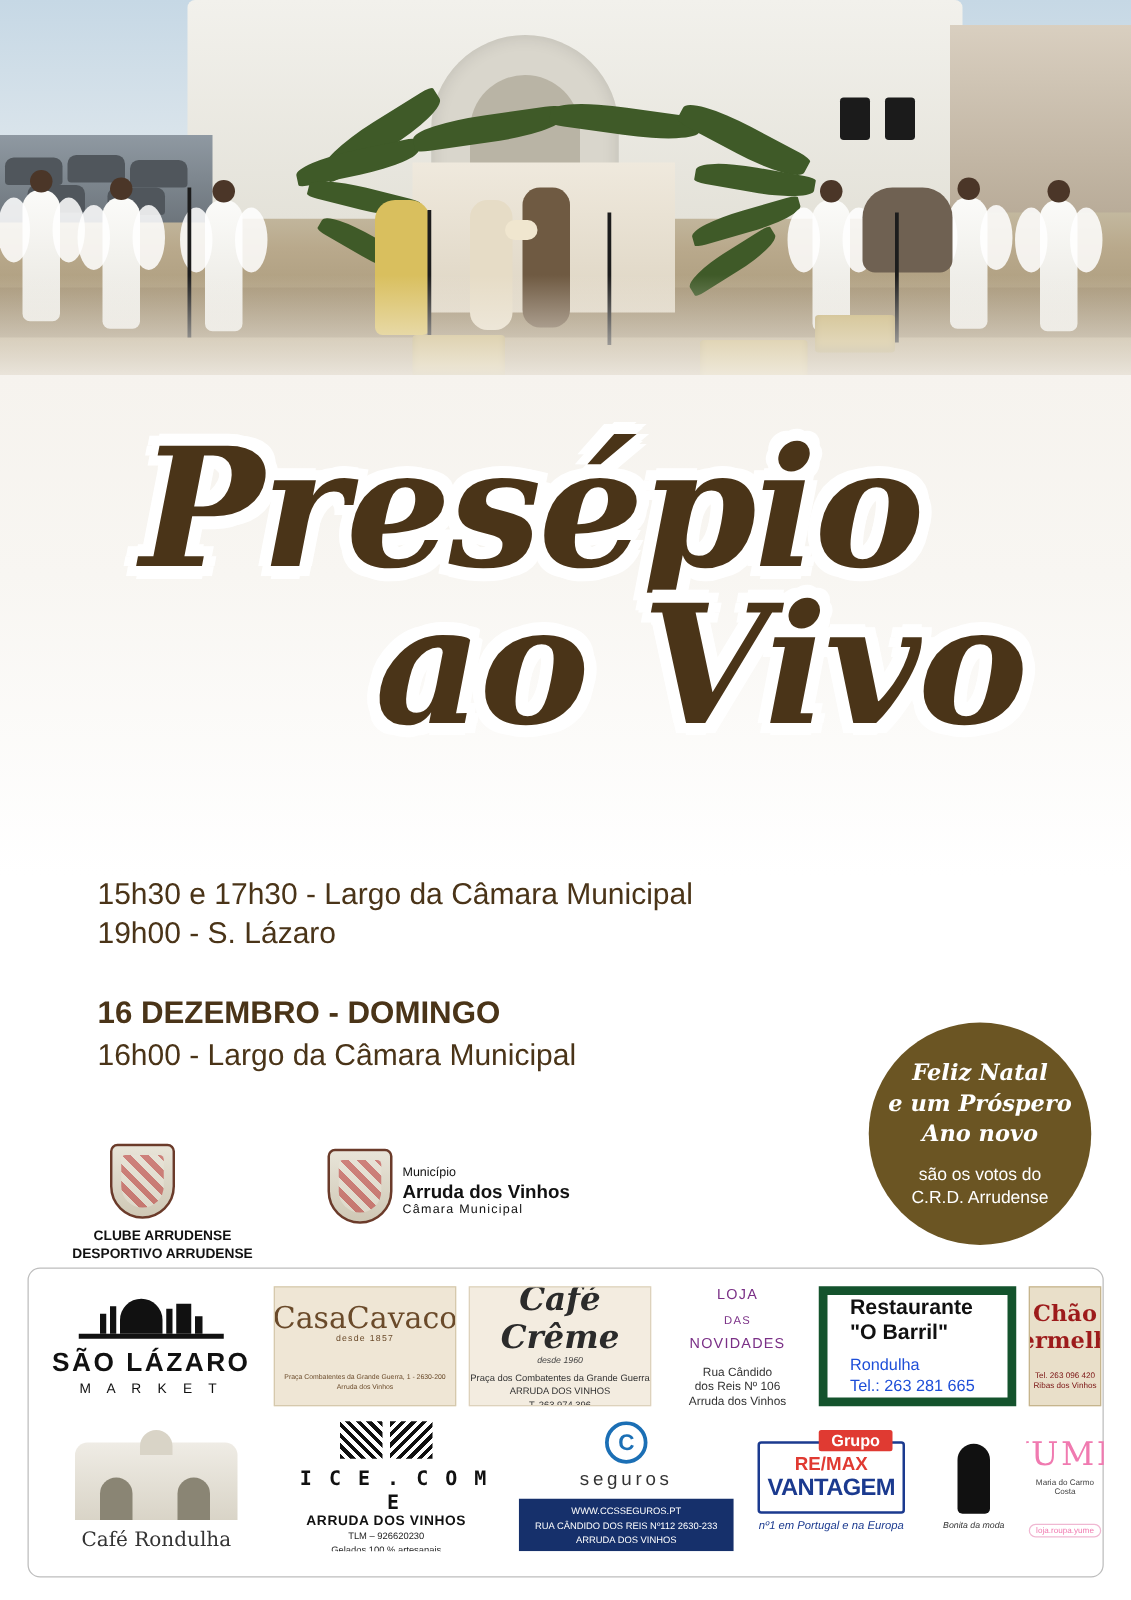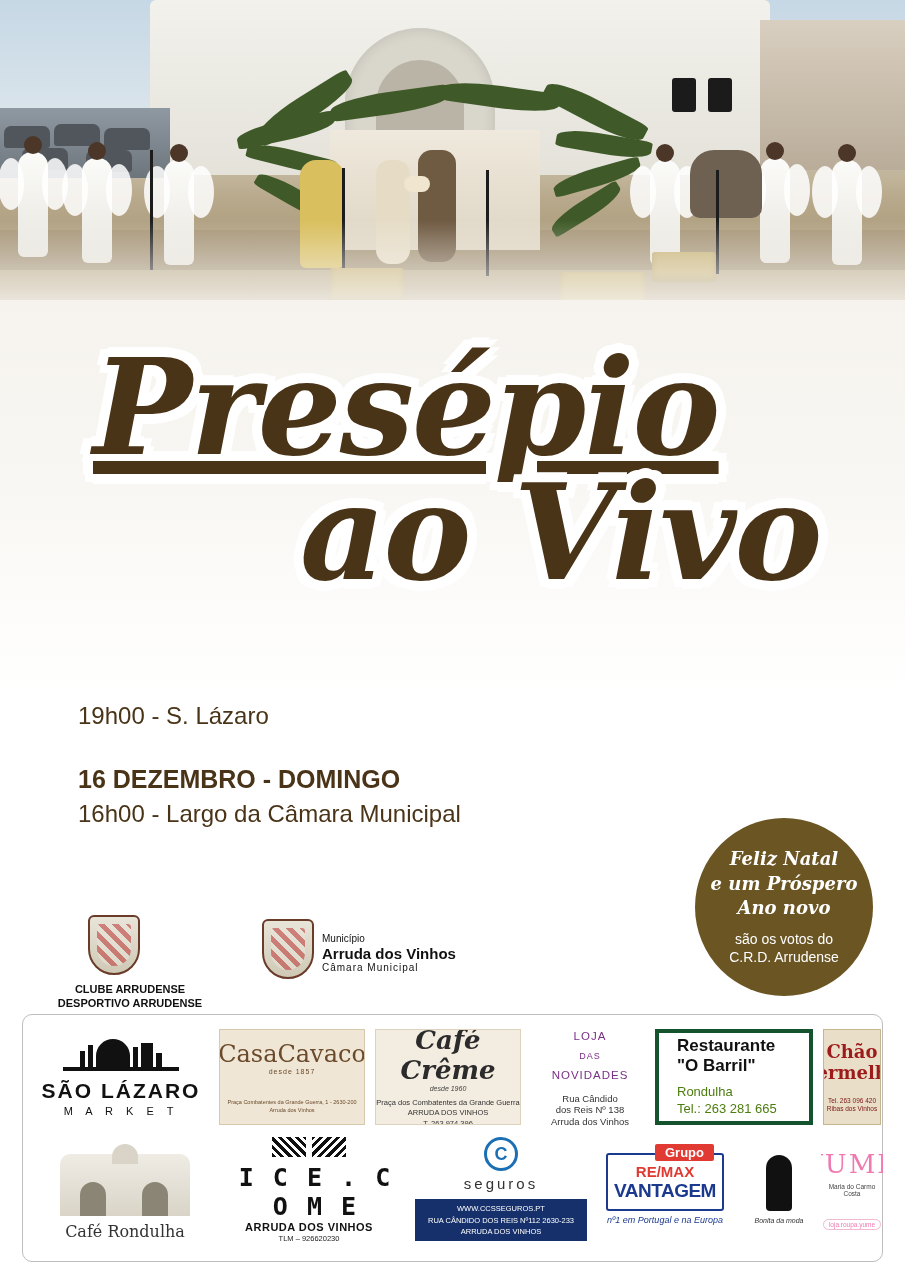--- a/index.html
+++ b/index.html
@@ -90,21 +90,21 @@
     font-weight: 700;
     color: #4a3418;
     letter-spacing: -2px;
     -webkit-text-stroke: 0px;
     text-shadow:
        6px 0 0 #fff, -6px 0 0 #fff, 0 6px 0 #fff, 0 -6px 0 #fff,
        5px 5px 0 #fff, -5px 5px 0 #fff, 5px -5px 0 #fff, -5px -5px 0 #fff,
        10px 0 0 #fff, -10px 0 0 #fff, 0 10px 0 #fff, 0 -10px 0 #fff,
        8px 8px 0 #fff, -8px 8px 0 #fff, 8px -8px 0 #fff, -8px -8px 0 #fff;
   }
-  .title1 { top: 30px; left: 93px; font-size: 132px; text-decoration: underline; }
+  .title1 { top: 30px; left: 112px; font-size: 132px; }
   .title2 { top: 155px; left: 300px; font-size: 132px; }
 
   .subtitle-pill {
     position:absolute; top: 340px; left: 300px;
     background:#4a3418; color:#ffffff;
     padding: 11px 26px 13px;
     border-radius: 22px;
     font-size: 21px; font-weight: 700;
     font-family: "Liberation Sans", sans-serif;
     white-space: nowrap;
@@ -176,31 +176,31 @@
   .cc-name { font-family:"DejaVu Serif", serif; font-size: 24px; color:#6a4a2a; }
   .cc-sub { font-size: 7px; color:#6a4a2a; letter-spacing:1px;}
 
   .cafecreme { background:#f3ece0; border:1px solid #ddd2bc; }
   .creme-script { font-family:"DejaVu Serif", serif; font-style:italic; font-weight:700; font-size: 26px; color:#2b2b2b;}
   .creme-small { font-size: 7.5px; color:#333; line-height:1.35;}
 
   .loja-txt { font-size: 11.5px; color:#7a2f86; letter-spacing:1px; line-height:1.9;}
   .loja-addr { font-size: 9.5px; color:#333; line-height:1.25; }
 
-  .barril { border:4px solid #14532d; }
+  .barril { border:7px solid #14532d; }
   .barril-t { font-size: 17px; font-weight:700; color:#111; line-height:1.2;}
-  .barril-s { font-size: 13px; color:#4d7c0f; line-height:1.35;}
+  .barril-s { font-size: 13px; color:#1d4ed8; line-height:1.35;}
 
   .chavermelho { background:#e9dfc9; border:1px solid #c6b58d; }
   .cv-red { color:#9d1b1b; font-family:"DejaVu Serif", serif; font-weight:700; font-size: 18px;}
   .cv-small { font-size: 6.5px; color:#7a1313; line-height:1.3;}
 
   .chafariz-cap { font-family:"DejaVu Serif", serif; font-size: 16px; color:#333; }
 
-  .ice-t { font-family:"DejaVu Sans Mono", monospace; font-weight:700; font-size: 25px; letter-spacing:2px; color:#111;margin-left:13px;}
+  .ice-t { font-family:"DejaVu Sans Mono", monospace; font-weight:700; font-size: 16px; letter-spacing:2px; color:#111;margin-left:13px;}
   .ice-s { font-size: 11px; font-weight:700; color:#111; letter-spacing:.5px;}
   .ice-x { font-size: 7.5px; color:#222; line-height:1.5;}
 
   .seg-badge { width:34px; height:34px; border-radius:50%; border:3px solid #1b6fb5; color:#1b6fb5;
     display:flex; align-items:center; justify-content:center; font-size:18px; font-weight:700; }
   .seg-t { font-size: 15px; letter-spacing:3px; color:#333; margin-top:4px;}
   .seg-blue { background:#16306b; color:#fff; font-size: 7.5px; line-height:1.5; padding:4px 2px; width:100%;}
 
   .remax-top { background:#e03a32; color:#fff; font-size:13px; font-weight:700; padding:1px 10px; border-radius:2px;}
   .remax-mid { font-size: 19px; font-weight:700; color:#1b3a8f; letter-spacing:-.5px;}
@@ -303,20 +303,21 @@
 
   <div class="photo-fade"></div>
 </div>
 
 <div class="title-block">
   <div class="title1">Presépio</div>
   <div class="title2">ao Vivo</div>
 </div>
 
 <div class="schedule">
+  <div class="sch-line">15h30 e 17h30 - Largo da Câmara Municipal</div>
   <div class="sch-line">19h00 - S. Lázaro</div>
   <div class="sch-gap"></div>
   <div class="sch-day">16 DEZEMBRO - DOMINGO</div>
   <div class="sch-line">16h00 - Largo da Câmara Municipal</div>
 </div>
 
 <div class="greeting">
   <div class="greet-script">Feliz Natal</div>
   <div class="greet-script">e um Próspero</div>
   <div class="greet-script">Ano novo</div>
@@ -368,21 +369,21 @@
     <div class="creme-small" style="margin-top:6px">Praça dos Combatentes da Grande Guerra</div>
     <div class="creme-small">ARRUDA DOS VINHOS</div>
     <div class="creme-small">T. 263 974 396</div>
   </div>
 
   <div class="sp" style="left:512px; top:14px; width:110px; height:96px; flex-direction:column; justify-content:center">
     <div class="loja-txt">LOJA</div>
     <div class="loja-txt" style="font-size:9px">DAS</div>
     <div class="loja-txt">NOVIDADES</div>
     <div class="loja-addr" style="margin-top:6px">Rua Cândido</div>
-    <div class="loja-addr">dos Reis Nº 138</div>
+    <div class="loja-addr">dos Reis Nº 106</div>
     <div class="loja-addr">Arruda dos Vinhos</div>
   </div>
 
   <div class="sp barril" style="left:632px; top:14px; width:158px; height:96px; flex-direction:column; justify-content:center; align-items:flex-start; padding-left:18px">
     <div class="barril-t">Restaurante</div>
     <div class="barril-t">"O Barril"</div>
     <div class="barril-s" style="margin-top:6px">Rondulha</div>
     <div class="barril-s">Tel.: 263 281 665</div>
   </div>
 

